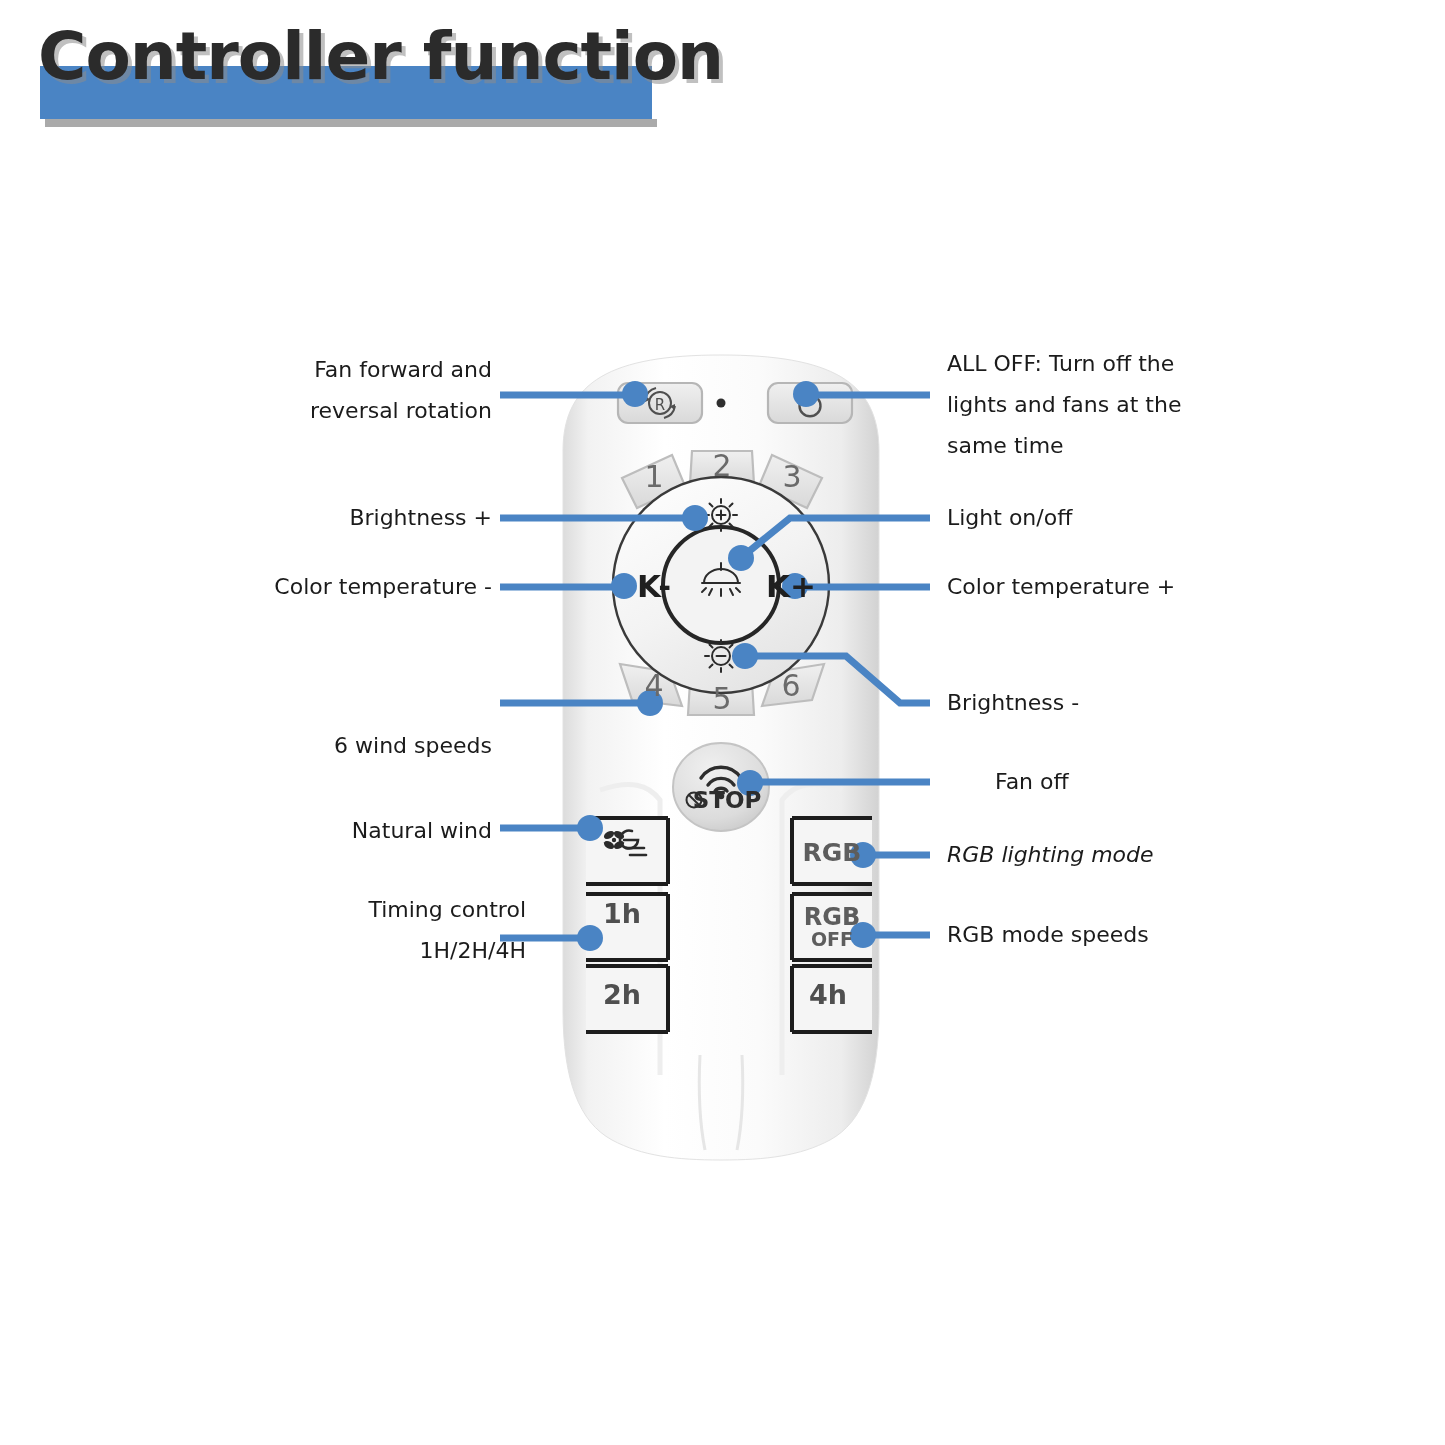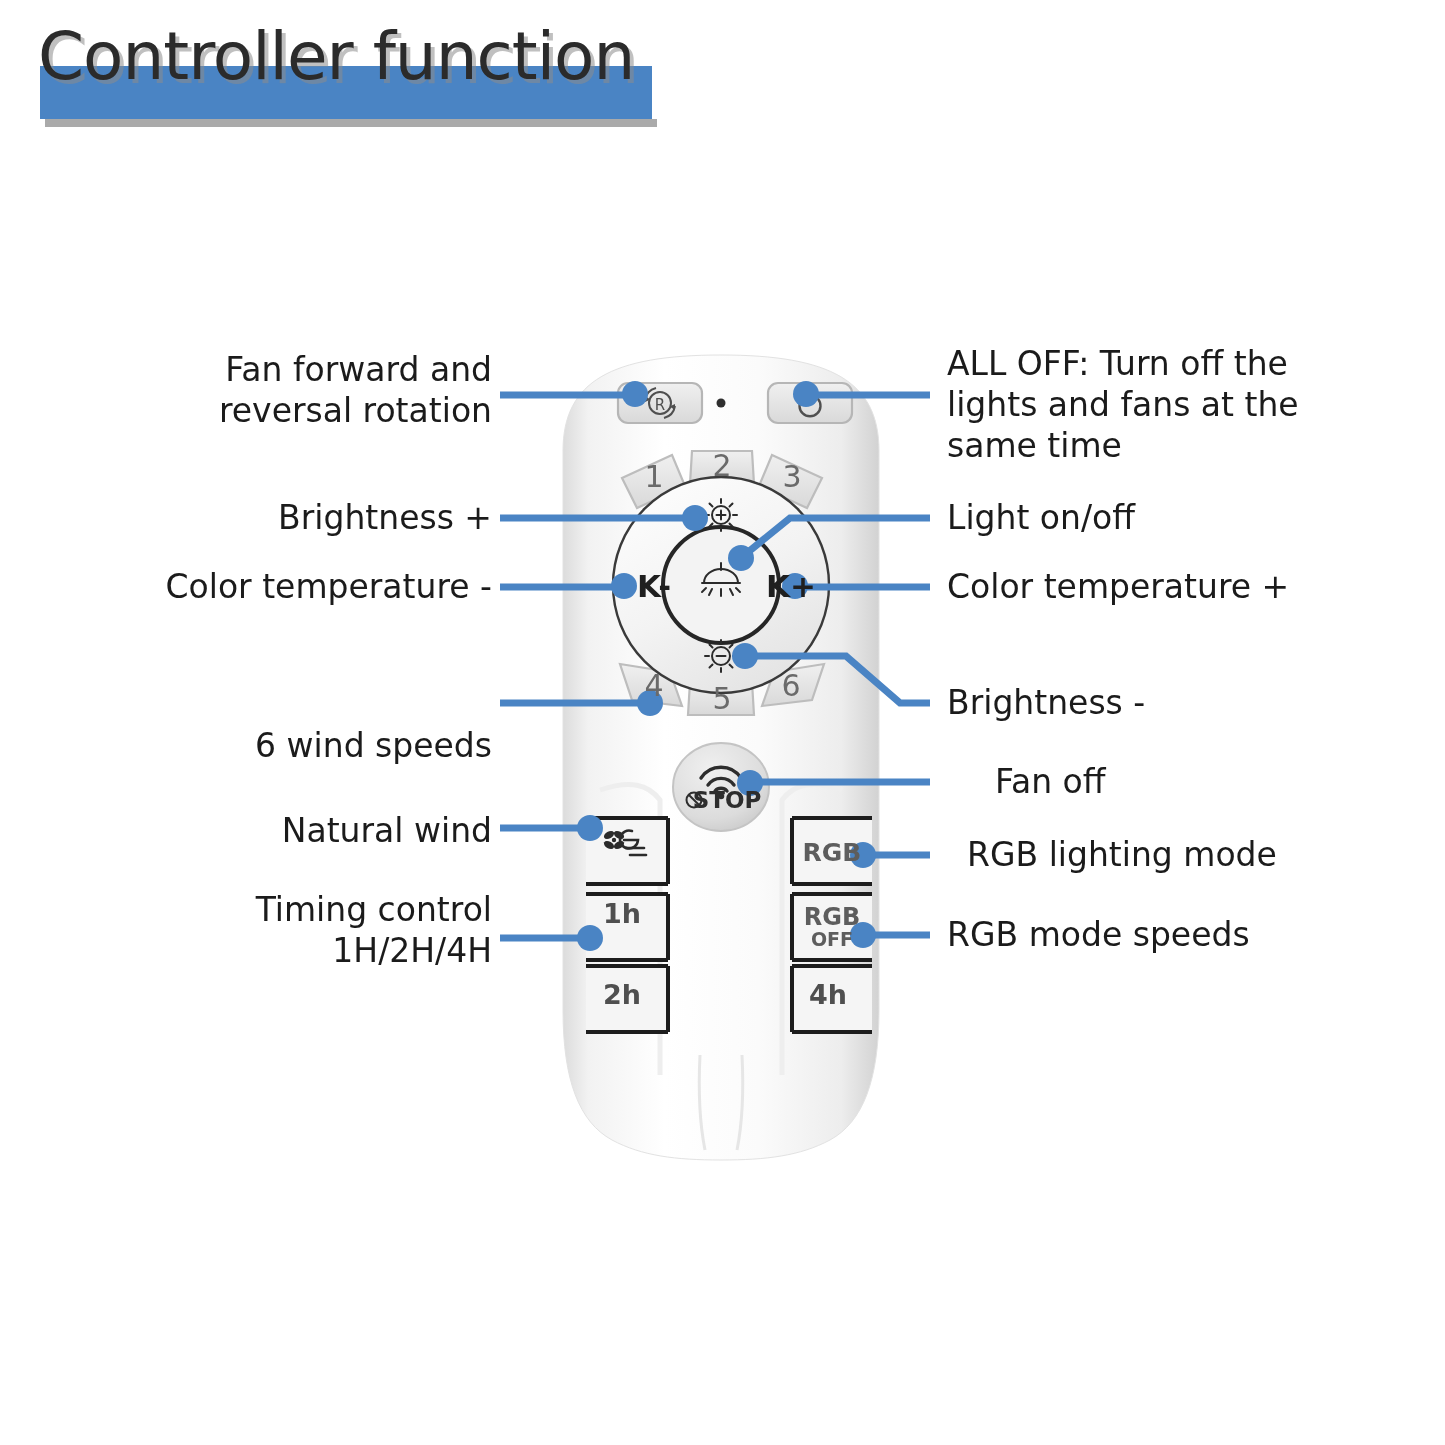--- a/index.html
+++ b/index.html
@@ -15,29 +15,29 @@
     position:absolute;left:2px;top:42px;width:612px;height:53px;
     background:#4a84c4;
   }
   #title-shadow{
     position:absolute;left:7px;top:95px;width:612px;height:8px;
     background:#9b9b9b;opacity:.85;
   }
   #page-title{
     position:relative;
     font-family:"DejaVu Sans", sans-serif;
-    font-weight:400;font-size:66px;line-height:66px;
+    font-weight:700;font-size:66px;line-height:66px;
     color:#2b2b2b;letter-spacing:-1px;white-space:nowrap;
     text-shadow:4px 4px 0 rgba(140,140,140,.55);
   }
 
   
   .label{
     position:absolute;
-    font-size:33px;line-height:41px;
+    font-size:22px;line-height:41px;
     color:#1b1b1b;
     font-family:"DejaVu Sans", sans-serif;
     font-weight:400;
     white-space:pre-line;
   }
   .label.right{text-align:left;}
   .label.left{text-align:right;}
 
   
   #art{position:absolute;left:0;top:0;width:1445px;height:1445px;}
@@ -300,30 +300,30 @@
 reversal rotation</div>
 
 <div class="label left" style="right:953px;top:497px;width:420px;">Brightness +</div>
 
 <div class="label left" style="right:953px;top:566px;width:430px;text-align:right;">Color temperature -</div>
 
 <div class="label left" style="right:953px;top:682px;width:430px;margin-top:43px;">6 wind speeds</div>
 
 <div class="label left" style="right:953px;top:810px;width:430px;">Natural wind</div>
 
-<div class="label left" style="right:953px;top:889px;width:430px;">Timing control
+<div class="label left" style="right:919px;top:889px;width:430px;">Timing control
 1H/2H/4H</div>
 
 <div class="label right" style="left:947px;top:331px;width:440px;margin-top:12px;">ALL OFF: Turn off the
 lights and fans at the
 same time</div>
 
 <div class="label right" style="left:947px;top:497px;width:440px;">Light on/off</div>
 
 <div class="label right" style="left:947px;top:566px;width:450px;">Color temperature +</div>
 
 <div class="label right" style="left:947px;top:682px;width:440px;">Brightness -</div>
 
 <div class="label right" style="left:947px;top:761px;width:440px;margin-left:48px;">Fan off</div>
 
-<div class="label right" style="left:967px;top:834px;width:440px;">RGB lighting mode</div>
+<div class="label right" style="left:947px;top:834px;width:440px;font-style:italic;">RGB lighting mode</div>
 
 <div class="label right" style="left:947px;top:914px;width:440px;">RGB mode speeds</div>
 
 </body></html>

